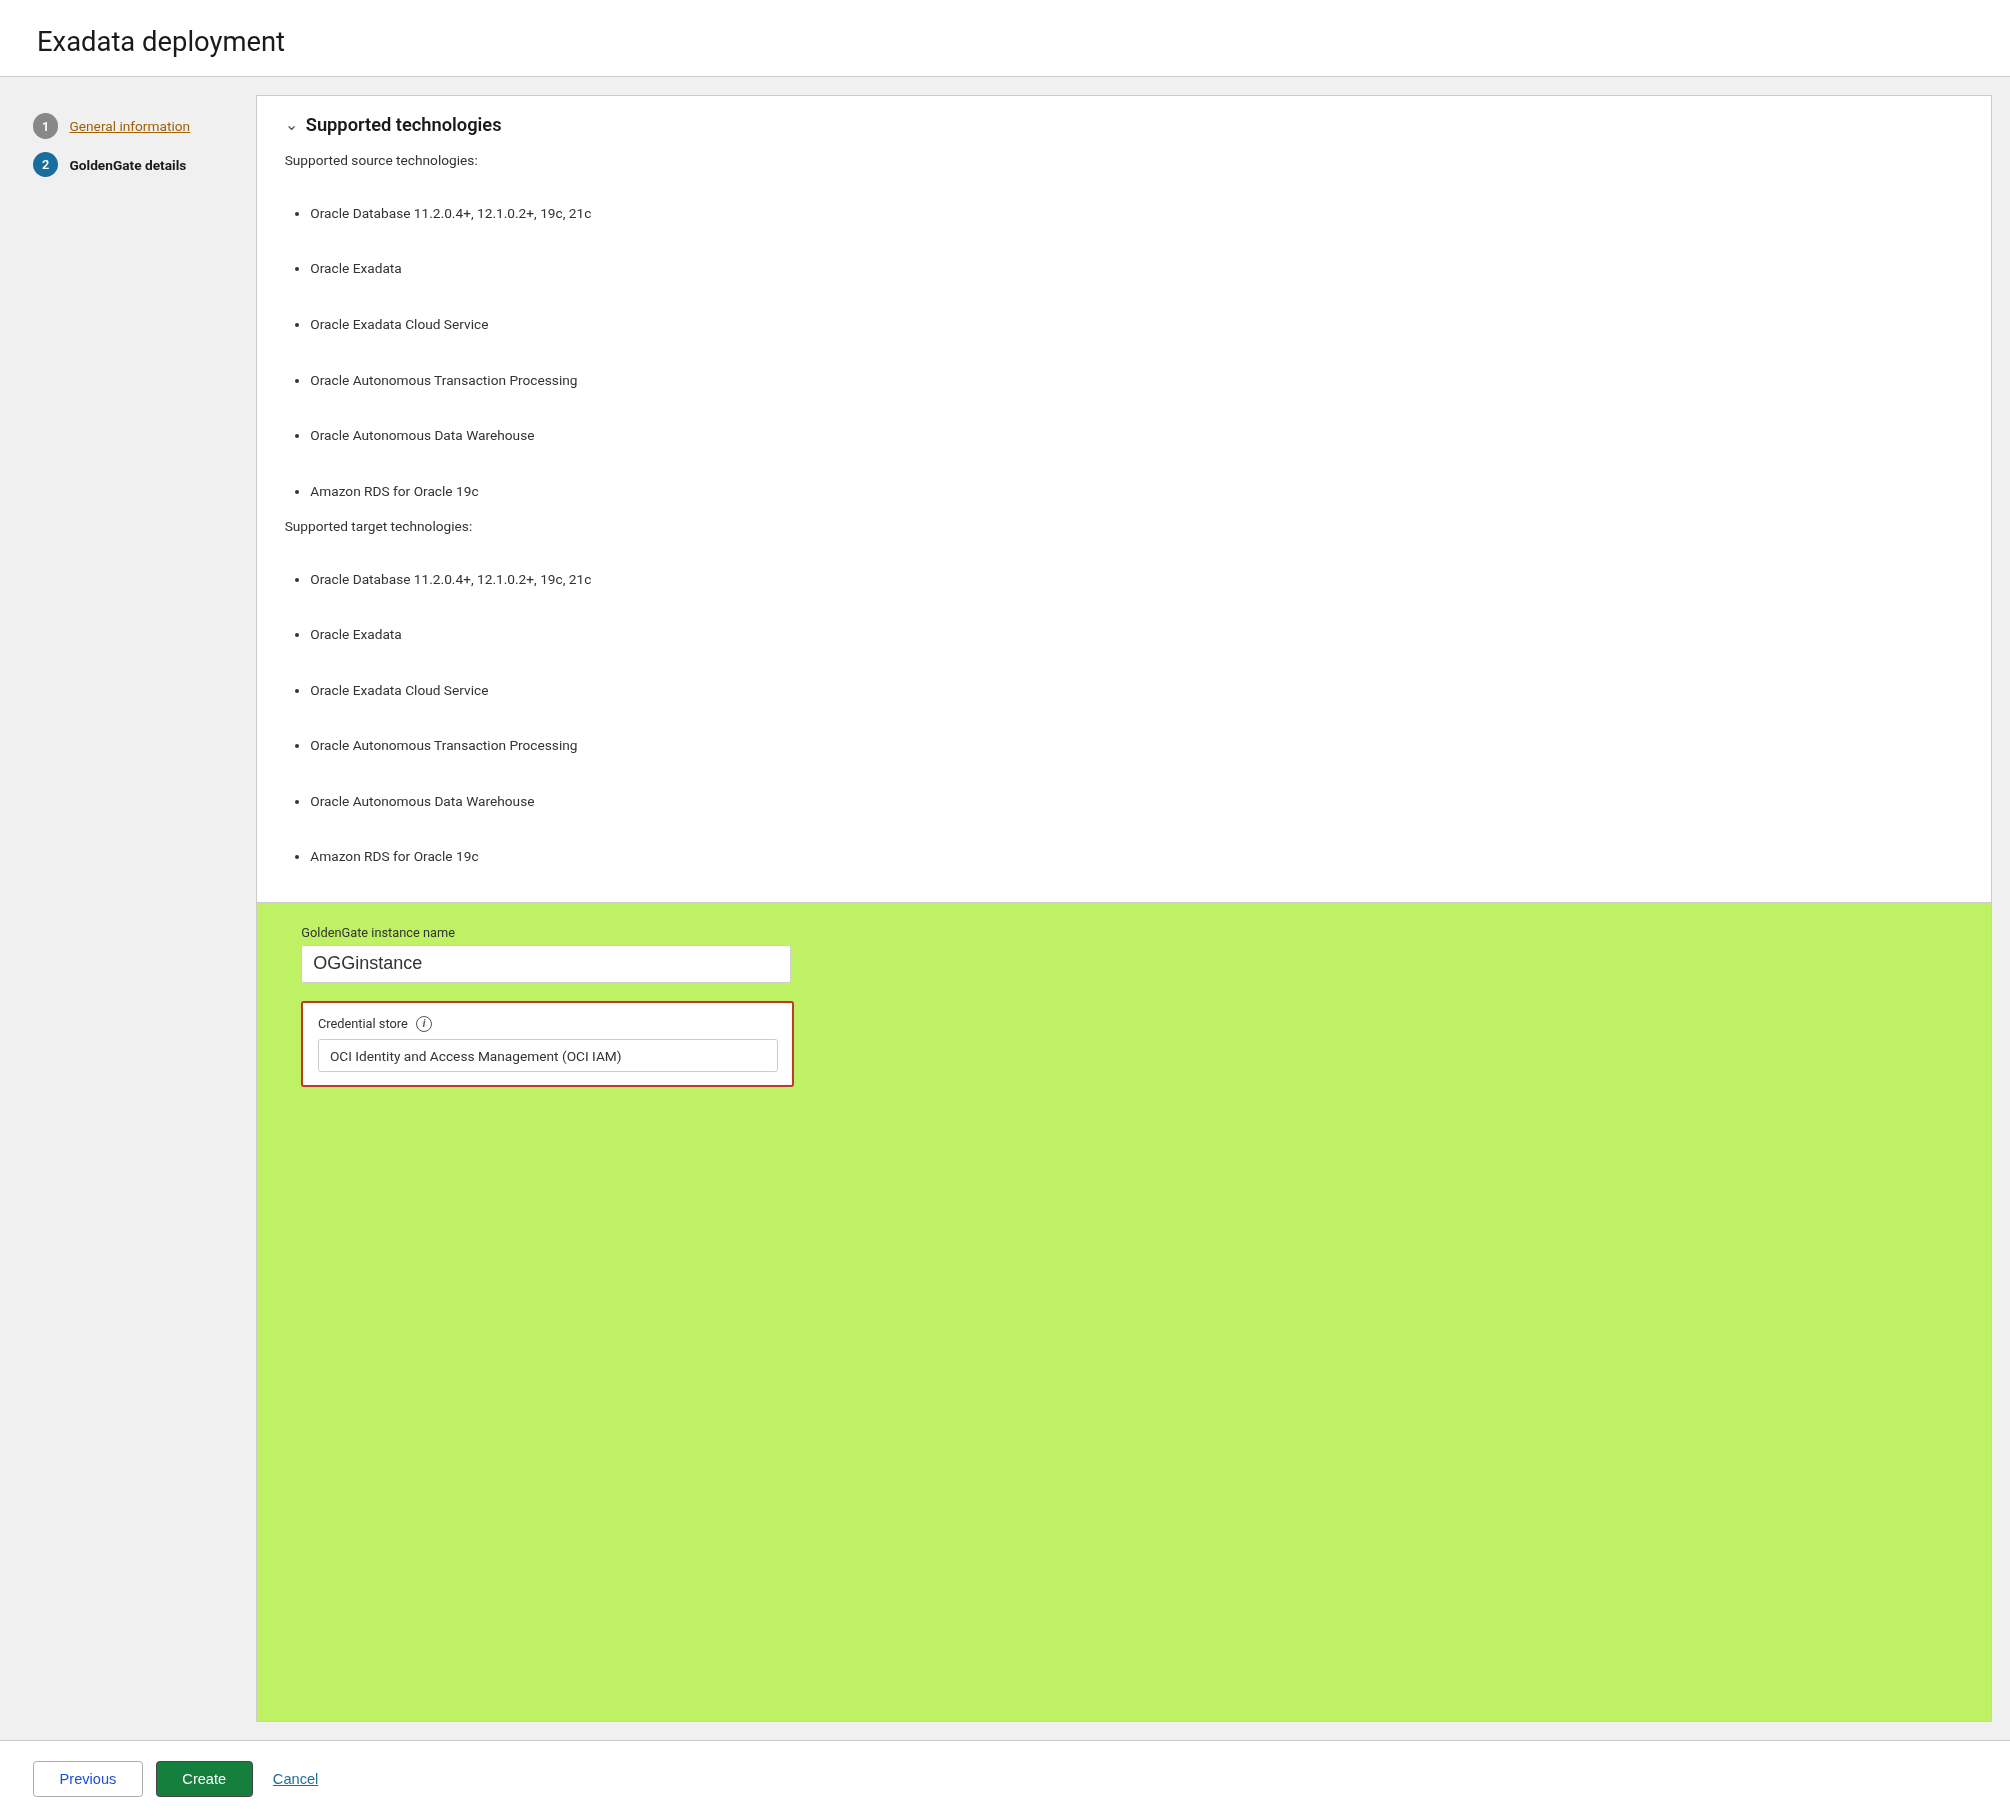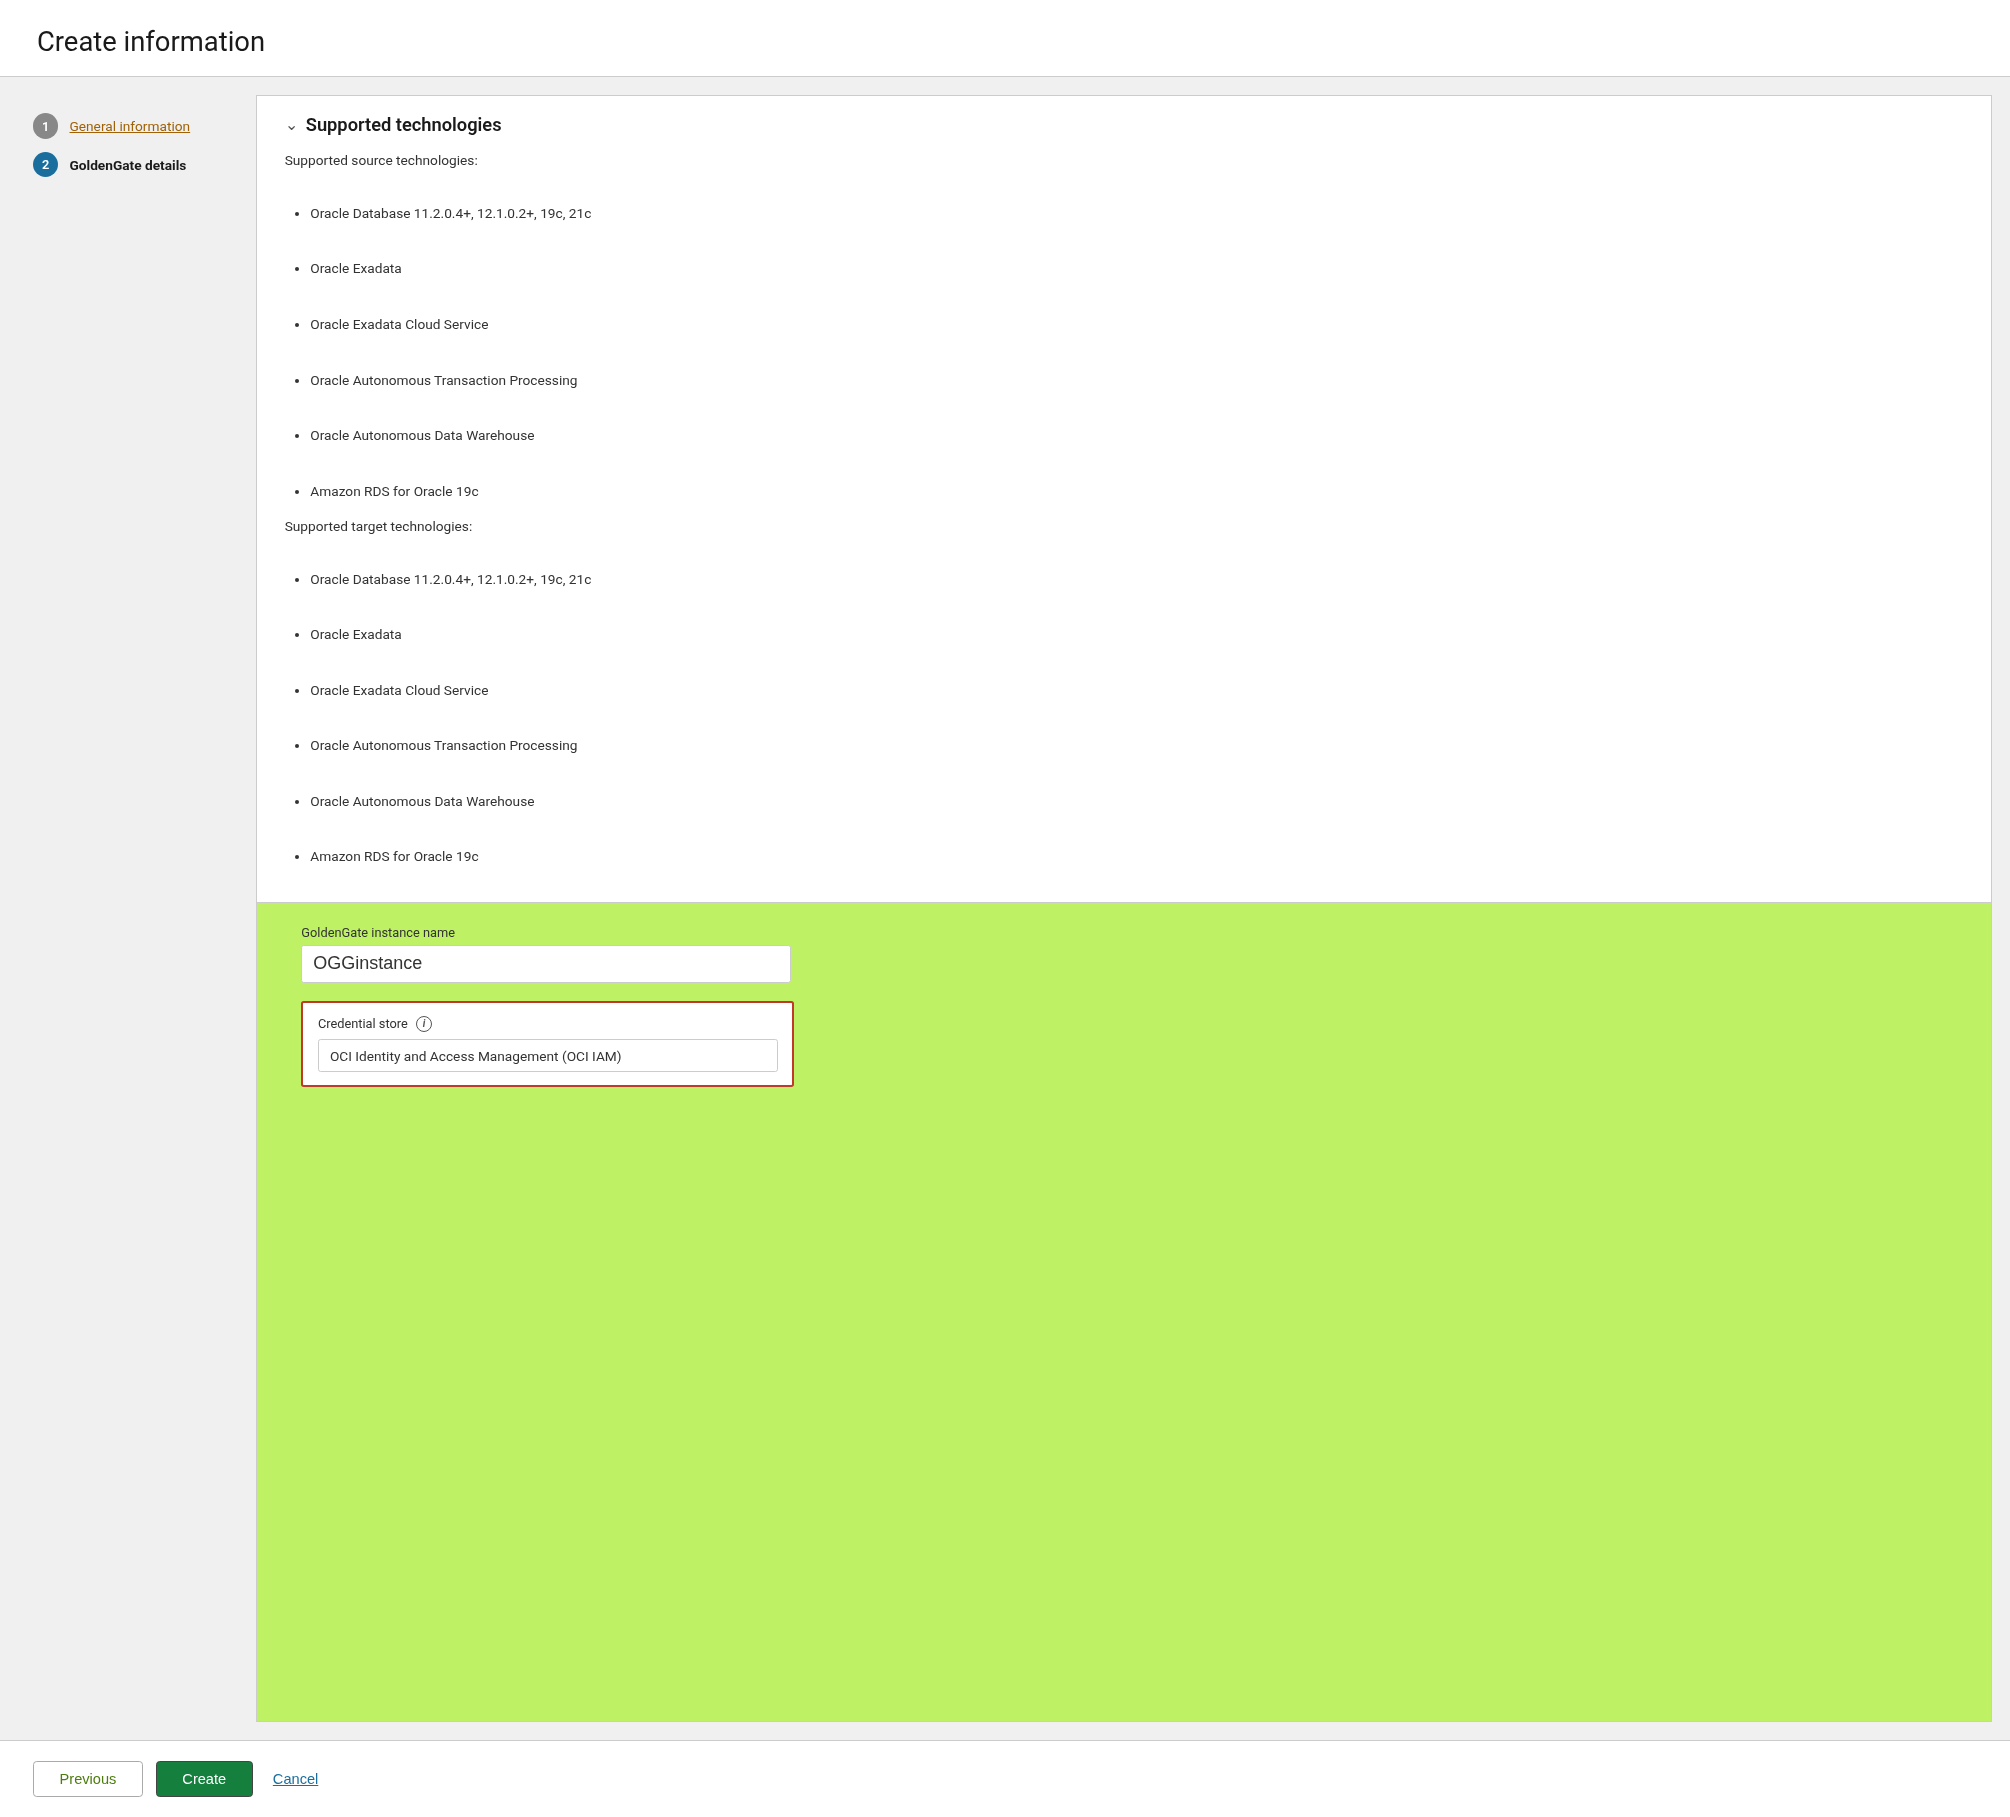--- a/index.html
+++ b/index.html
@@ -235,21 +235,21 @@
       padding: 9.1px 25.6px;
       font-size: 14.6px;
       border-radius: 3.7px;
       cursor: pointer;
       border: 1.4px solid #888;
       font-weight: 500;
     }
 
     .btn-secondary {
       background: #fff;
-      color: #4d7c0f;
+      color: #1d4ed8;
       border-color: #aaa;
     }
 
     .btn-primary {
       background: #15803d;
       color: #fff;
       border-color: #444;
     }
 
     .btn-link {
@@ -261,21 +261,21 @@
       text-decoration: underline;
       padding: 9.1px 7.3px;
     }
   </style>
 </head>
 <body>
 
 <div class="page-wrapper">
 
   <div class="page-header">
-    <h1 class="page-title">Create information</h1>
+    <h1 class="page-title">Exadata deployment</h1>
   </div>
 
   <div class="main-content">
 
     <div class="sidebar">
 
       <div class="sidebar-step">
         <div class="step-circle inactive">
           <span>1</span>
         </div>

